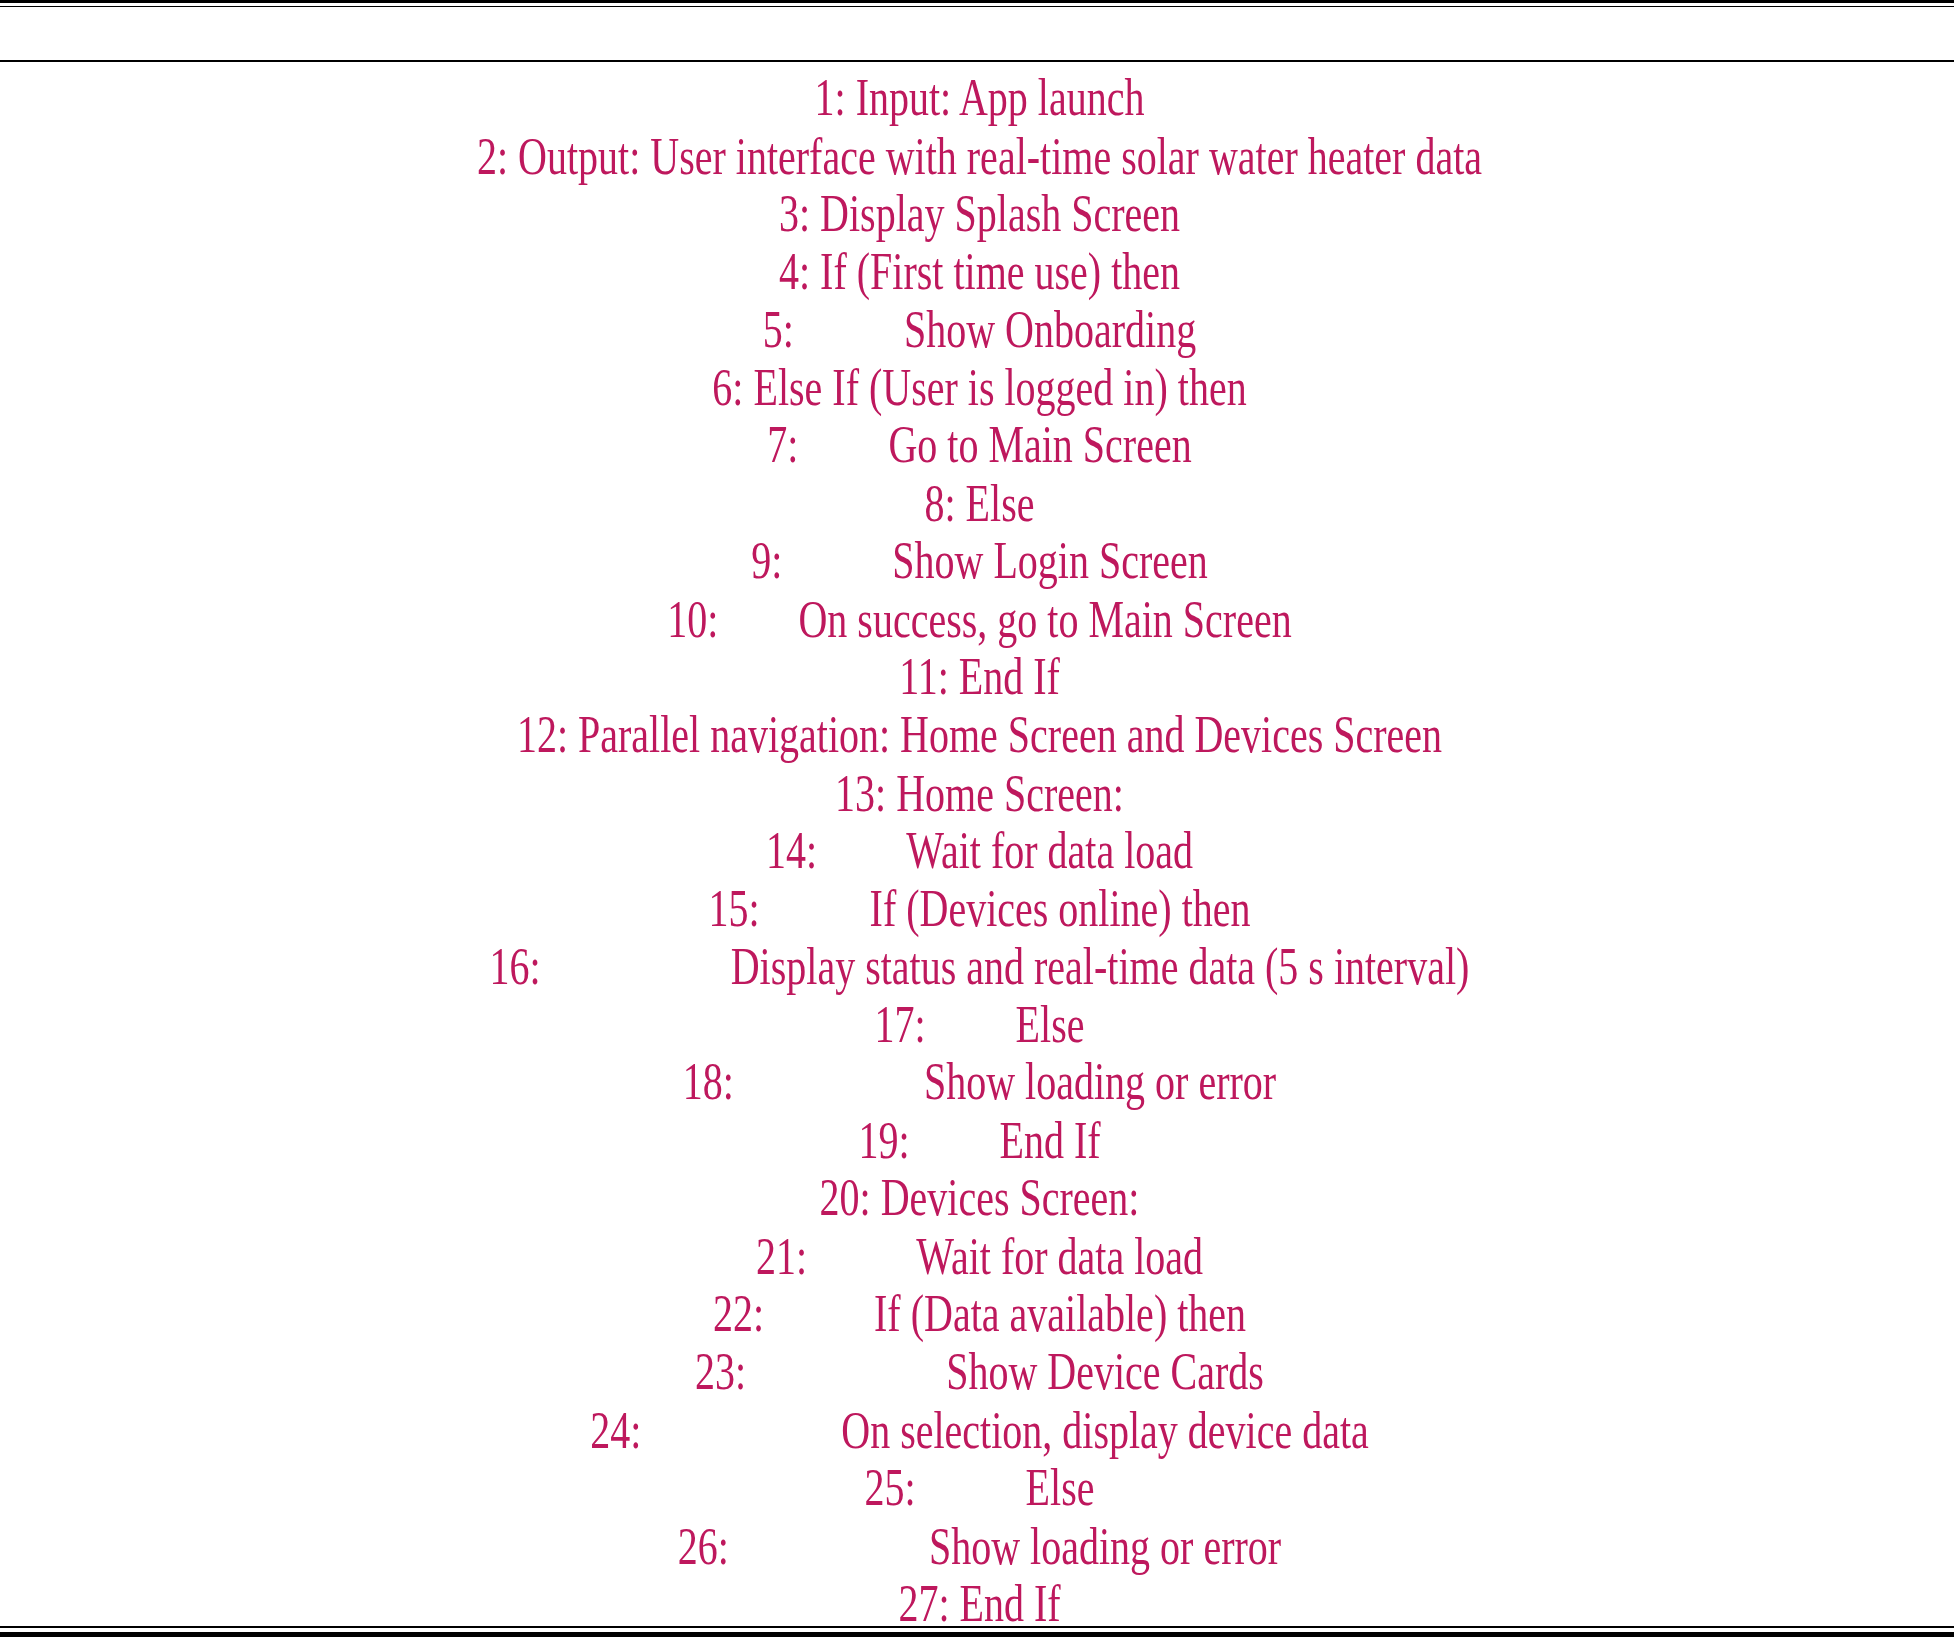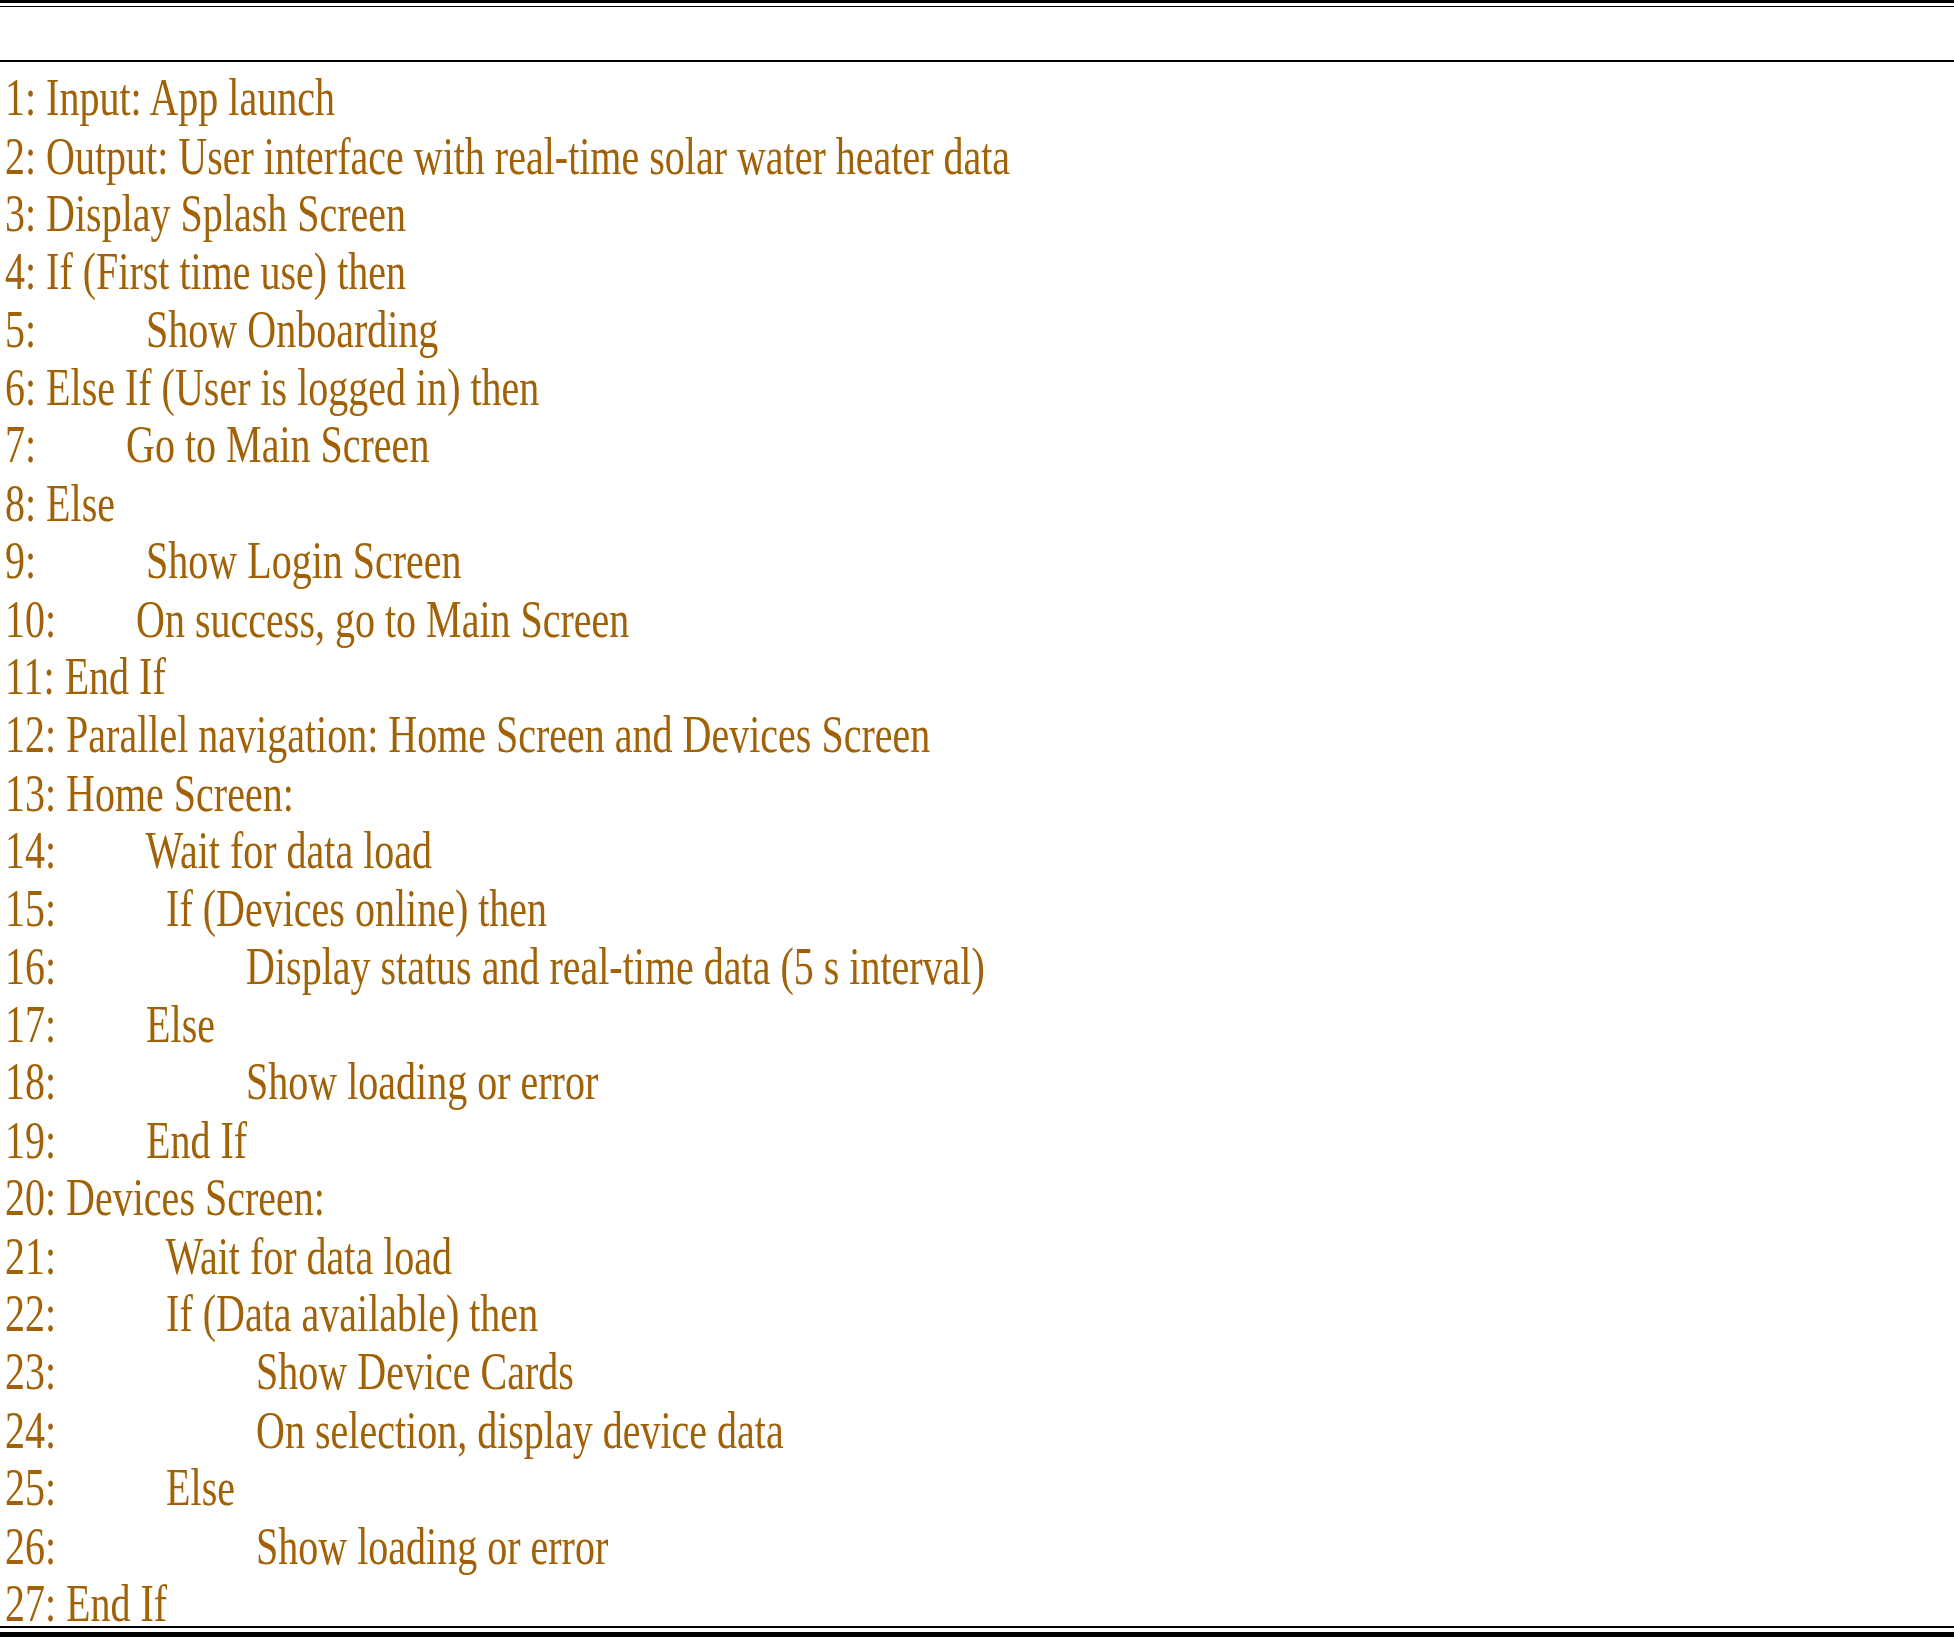--- a/index.html
+++ b/index.html
@@ -5,23 +5,24 @@
   html, body {
     margin: 0;
     padding: 0;
     background: #ffffff;
   }
   .page {
     position: relative;
     width: 1954px;
     height: 1637px;
     background: #ffffff;
-    color: #a16207;
+    color: #be185d;
     font-family: "Liberation Serif", "DejaVu Serif", serif;
     overflow: hidden;
+    text-align: center;
   }
   .rule {
     width: 100%;
     background: #000000;
   }
   .rule-top-thick   { height: 3px; }
   .rule-gap-top     { height: 2.5px; background: #ffffff; }
   .rule-top-thin    { height: 1.5px; }
   .rule-caption     { height: 2px; }
   .rule-bottom-thin { height: 2px; }

